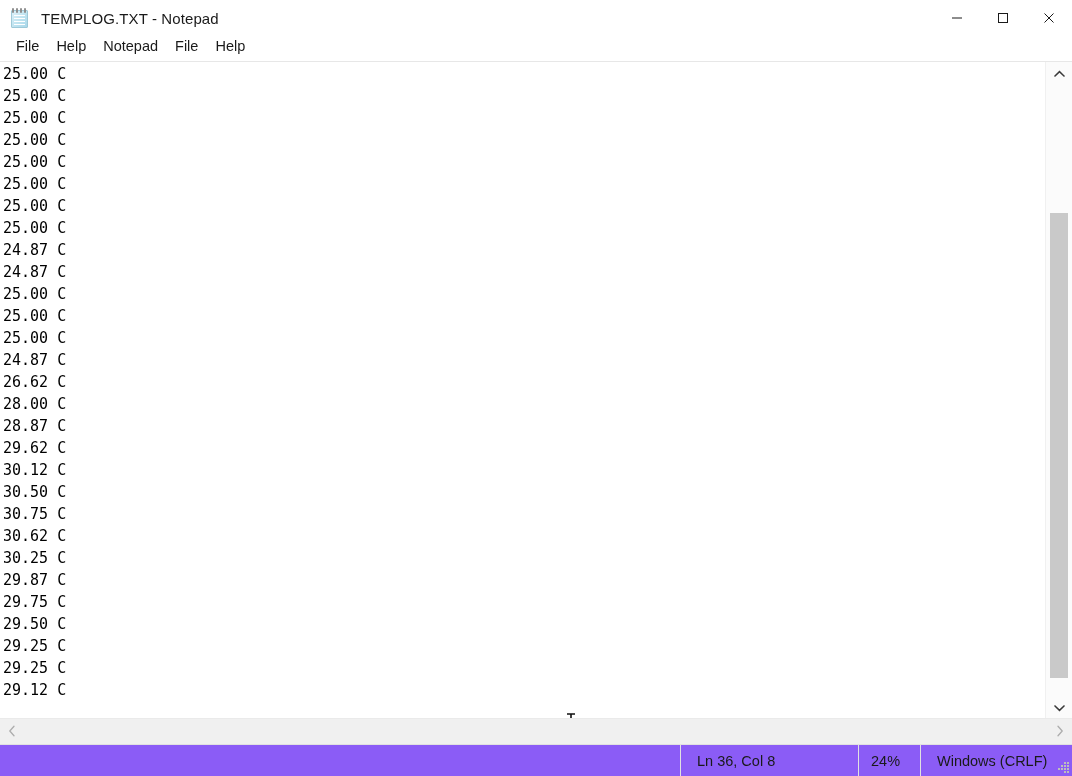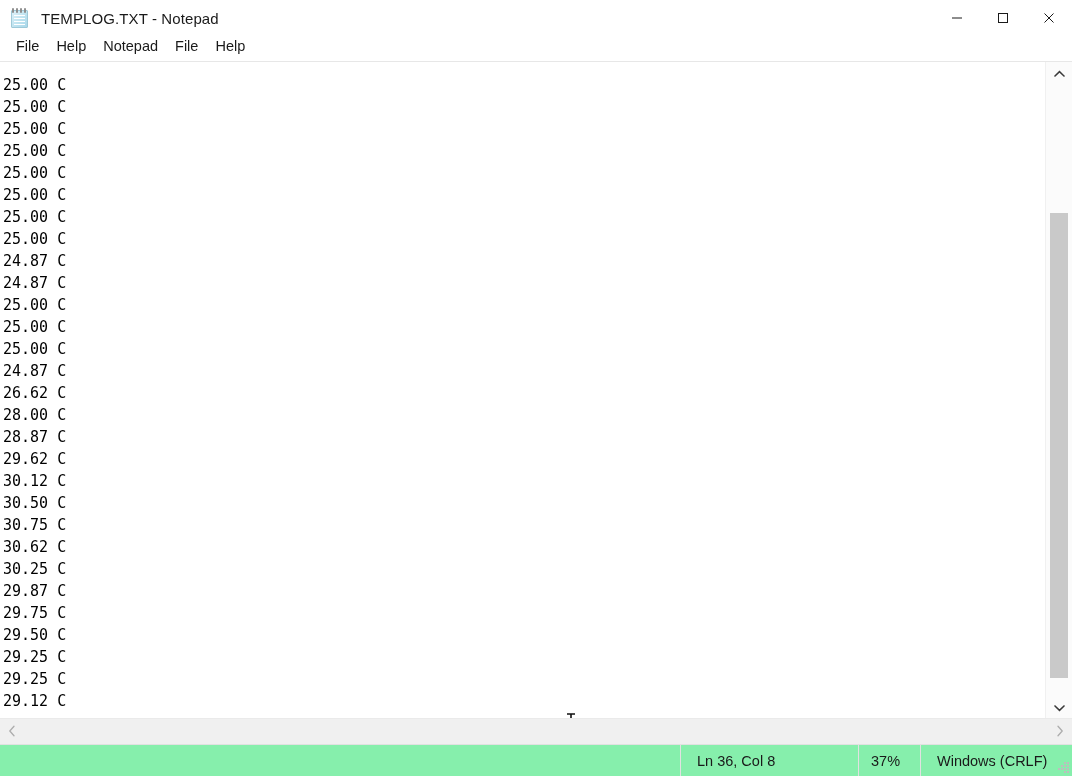--- a/index.html
+++ b/index.html
@@ -137,21 +137,21 @@
   .textarea-pane {
     flex: 1;
     position: relative;
     background: #ffffff;
     overflow: hidden;
     cursor: text;
   }
   .text-lines {
     position: absolute;
     left: 3px;
-    top: 12px;
+    top: 1px;
     right: 0;
     font-family: "DejaVu Sans Mono", "Liberation Mono", monospace;
     font-size: 15px;
     line-height: 22px;
     color: #000000;
     white-space: pre;
     user-select: text;
   }
   .text-lines .ln { height: 22px; }
 
@@ -215,21 +215,21 @@
   .hs-track {
     flex: 1;
     position: relative;
     background: #f0f0f0;
   }
 
   
   .statusbar {
     height: 32px;
     min-height: 32px;
-    background: #86efac;
+    background: #8b5cf6;
     border-top: 1px solid #e1e1e1;
     box-sizing: border-box;
     display: flex;
     align-items: stretch;
     position: relative;
     font-size: 14.5px;
     color: #1a1a1a;
   }
   .sb-spacer { flex: 1; }
   .sb-cell {
@@ -358,21 +358,21 @@
         <svg width="8" height="12" viewBox="0 0 8 12">
             <path d="M2 1.2 L6.2 6 L2 10.8" stroke="#adadad" stroke-width="1.3" fill="none" stroke-linecap="round" stroke-linejoin="round"></path>
           </svg>
       </span>
     </div>
   </div>
 
   <div class="statusbar">
     <div class="sb-spacer"></div>
     <div class="sb-cell sb-lncol">Ln 36, Col 8</div>
-    <div class="sb-cell sb-zoom">37%</div>
+    <div class="sb-cell sb-zoom">24%</div>
     <div class="sb-cell sb-eol">Windows (CRLF)</div>
     <span class="resize-grip" id="resize-grip">
         <i style="left: 8px; top: 2px;"></i>
         <i style="left: 11px; top: 2px;"></i>
         <i style="left: 5px; top: 5px;"></i>
         <i style="left: 8px; top: 5px;"></i>
         <i style="left: 11px; top: 5px;"></i>
         <i style="left: 2px; top: 8px;"></i>
         <i style="left: 5px; top: 8px;"></i>
         <i style="left: 8px; top: 8px;"></i>

